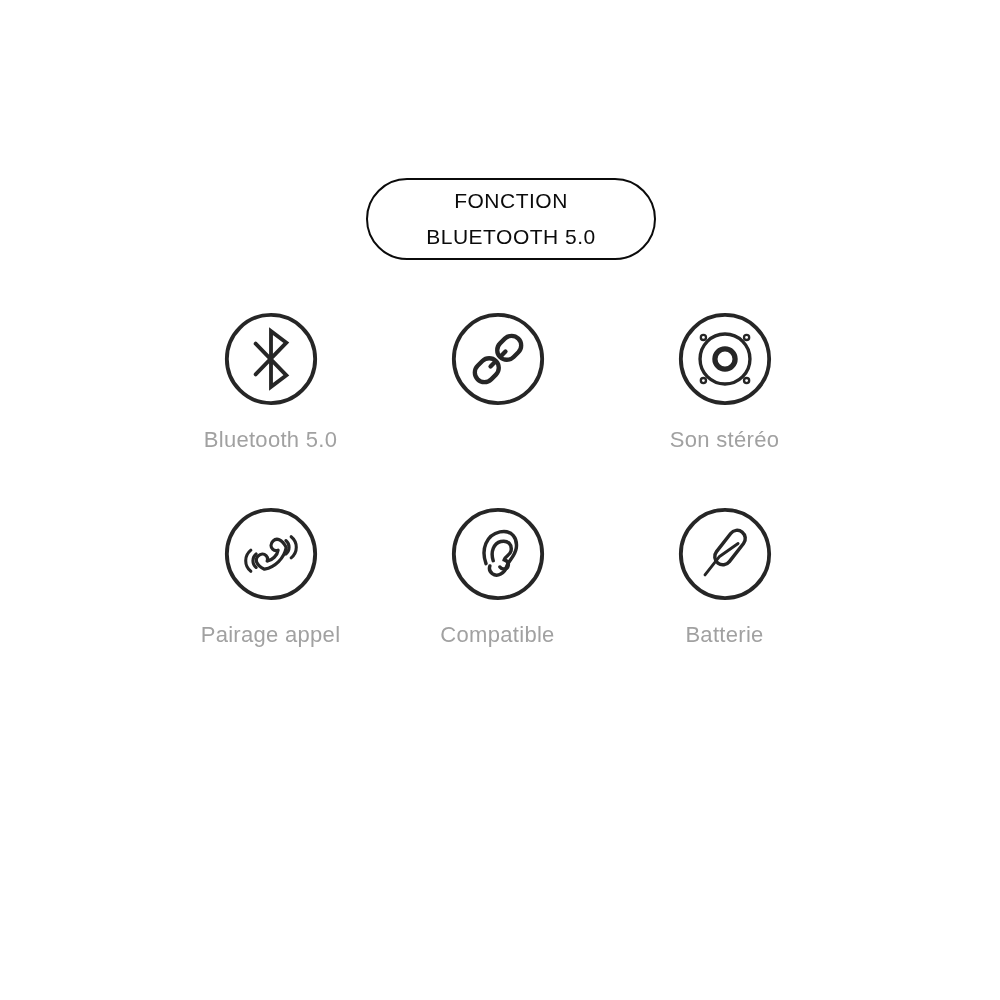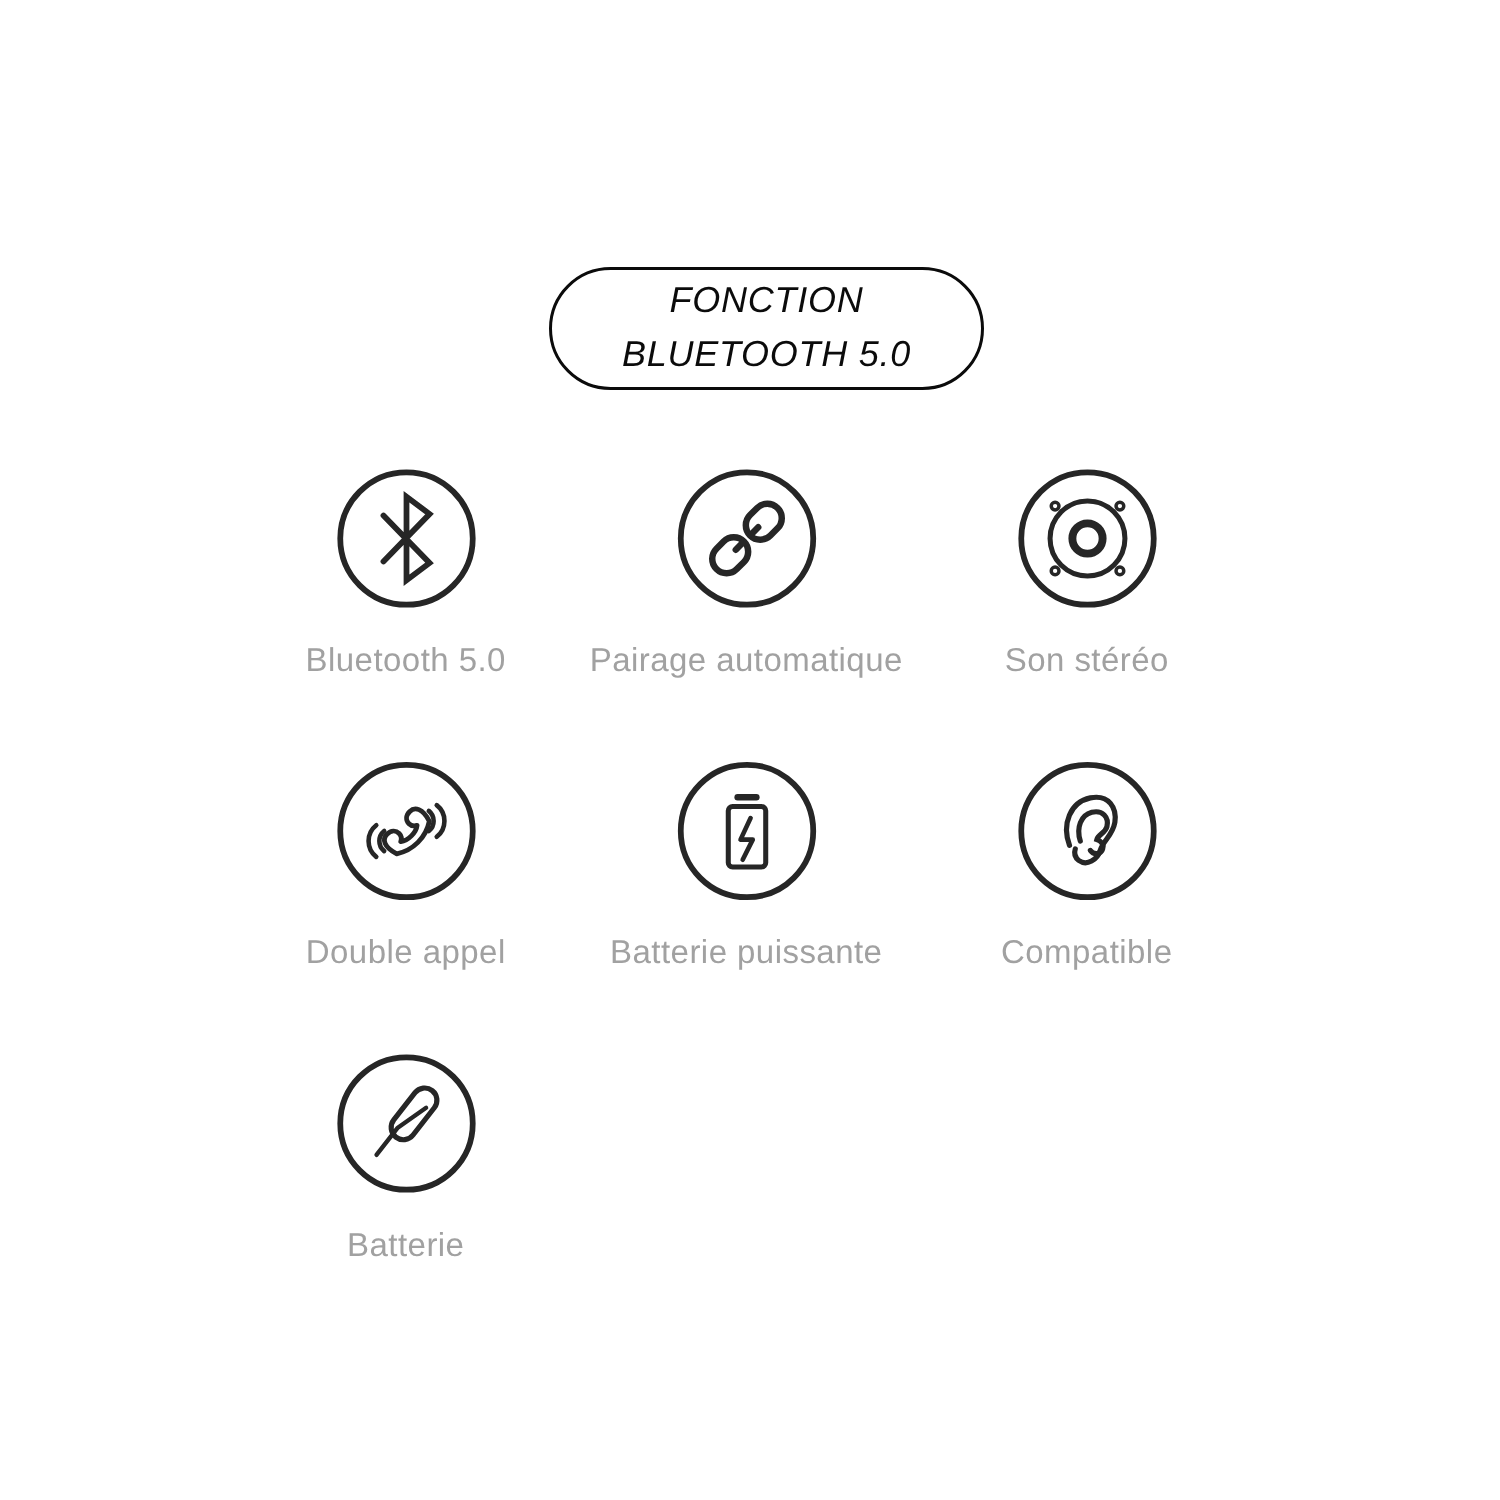--- a/index.html
+++ b/index.html
@@ -15,23 +15,23 @@
   .pill {
     position: absolute; left: 366px; top: 178px;
     width: 290px; height: 82px;
     border: 2.5px solid var(--title-color, #0b0b0b);
     border-radius: 42px;
     box-sizing: border-box;
     display: flex; flex-direction: column;
     align-items: center; justify-content: center;
   }
   .pill .line {
-    font-size: 24px; line-height: 36px;
+    font-size: 21px; line-height: 36px;
     color: var(--title-color, #0b0b0b);
-    letter-spacing: 0.5px; text-align: center; white-space: nowrap; font-style: italic;
+    letter-spacing: 0.5px; text-align: center; white-space: nowrap;
   }
 
   
   .grid {
     position: absolute; left: 157px; top: 311px; width: 681px;
     display: grid;
     grid-template-columns: repeat(3, 227px);
     grid-auto-rows: 195px;
   }
   .cell { display: flex; flex-direction: column; align-items: center; }
@@ -65,21 +65,20 @@
   <div class="cell">
     <svg width="96" height="96" viewBox="0 0 100 100">
       <circle cx="50" cy="50" r="46" fill="none" stroke="currentColor" stroke-width="4"></circle>
       <g transform="rotate(45 50 50)" fill="none" stroke="currentColor" stroke-width="4.5" stroke-linecap="round">
         <rect x="40" y="20" width="20" height="27" rx="10"></rect>
         <rect x="40" y="53" width="20" height="27" rx="10"></rect>
         <line x1="50" y1="39" x2="50" y2="45.5"></line>
         <line x1="50" y1="54.5" x2="50" y2="61"></line>
       </g>
     </svg>
-    <div class="label">Pairage automatique</div>
   </div>
 
   <div class="cell">
     <svg width="96" height="96" viewBox="0 0 100 100">
       <circle cx="50" cy="50" r="46" fill="none" stroke="currentColor" stroke-width="4"></circle>
       <circle cx="50" cy="50" r="26" fill="none" stroke="currentColor" stroke-width="3.5"></circle>
       <circle cx="50" cy="50" r="10.5" fill="none" stroke="currentColor" stroke-width="5.5"></circle>
       <g fill="none" stroke="currentColor" stroke-width="2.4">
         <circle cx="27.5" cy="27.5" r="2.7"></circle>
         <circle cx="72.5" cy="27.5" r="2.7"></circle>
@@ -98,32 +97,23 @@
                  C45 57 55 57 60 53 C58 52 56 50 56 47 C56 43 59 40 64 40
                  C70 40 74 46 70 58 C58 66 42 66 30 58 Z" fill="#ffffff" stroke="currentColor" stroke-width="4.2" stroke-linejoin="round"></path>
       </g>
       <g fill="none" stroke="currentColor" stroke-width="3.2" stroke-linecap="round">
         <path d="M29 46 A14 14 0 0 0 29 68"></path>
         <path d="M34.5 50 A9 9 0 0 0 34.5 64"></path>
         <path d="M71 32 A14 14 0 0 1 71 54"></path>
         <path d="M65.5 36 A9 9 0 0 1 65.5 50"></path>
       </g>
     </svg>
-    <div class="label">Double appel</div>
+    <div class="label">Pairage appel</div>
   </div>
 
-  <div class="cell">
-    <svg width="96" height="96" viewBox="0 0 100 100">
-      <circle cx="50" cy="50" r="46" fill="none" stroke="currentColor" stroke-width="4"></circle>
-      <rect x="37" y="33" width="26" height="42" rx="3" fill="none" stroke="currentColor" stroke-width="3.5"></rect>
-      <line x1="43.5" y1="26.5" x2="56.5" y2="26.5" stroke="currentColor" stroke-width="4.5" stroke-linecap="round"></line>
-      <path d="M52.5 41 L45.5 56 L54 56 L47 70" fill="none" stroke="currentColor" stroke-width="3.2" stroke-linecap="round" stroke-linejoin="round"></path>
-    </svg>
-    <div class="label">Batterie puissante</div>
-  </div>
 
 
   <div class="cell">
     <svg width="96" height="96" viewBox="0 0 100 100">
       <circle cx="50" cy="50" r="46" fill="none" stroke="currentColor" stroke-width="4"></circle>
       <g fill="none" stroke="currentColor" stroke-width="3.6" stroke-linecap="round">
         <path d="M37.5 60 C32 45 38 30 52 27 C65 24.5 70.5 34 69 44
                  C67.5 53 61 56.5 59 63 C57 70 49.5 74.5 44 70.5
                  C41.5 68.5 40.5 65.5 41.5 62.5"></path>
         <path d="M45 57 C42 47.5 45.5 39 53 37 C60.5 35.2 65 40.5 63.5 47

